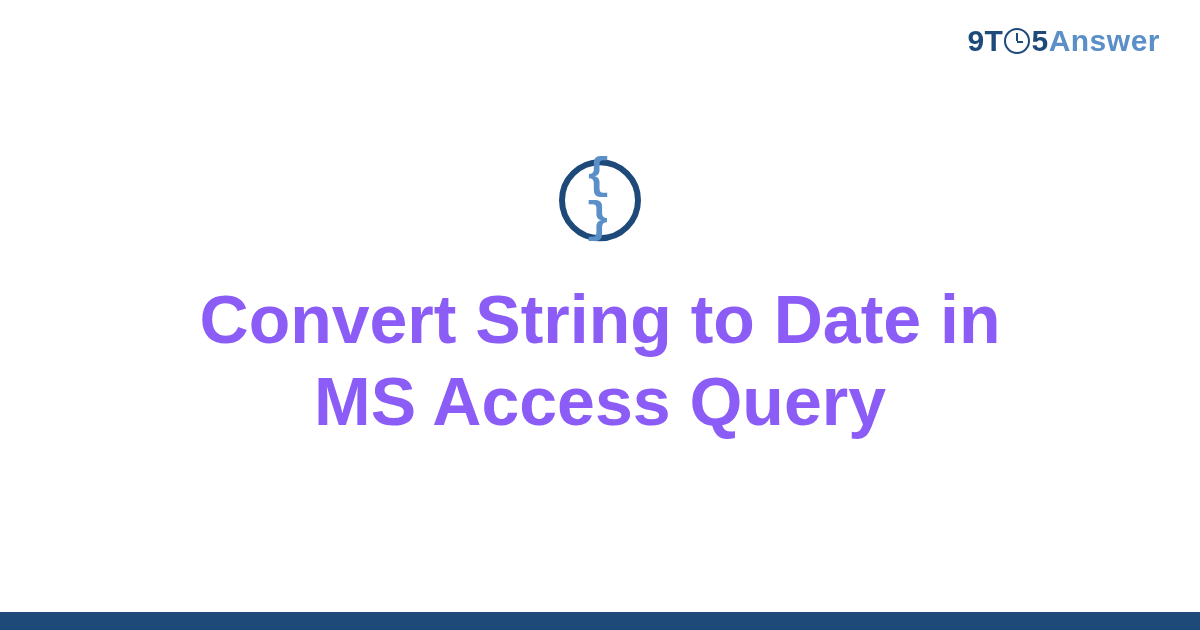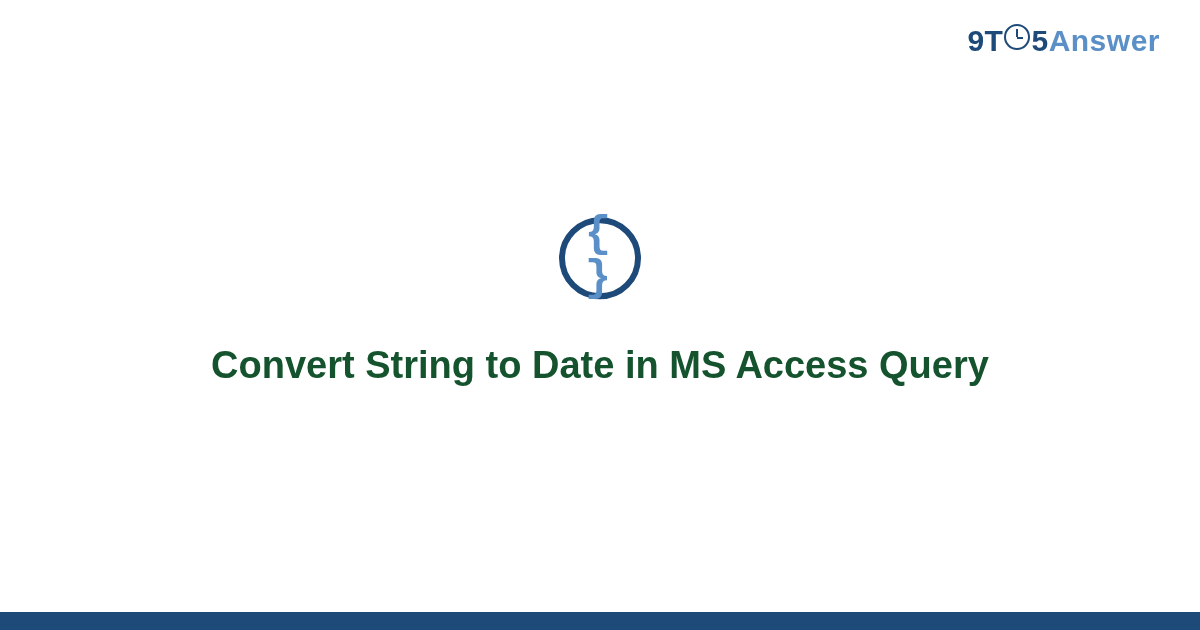--- a/index.html
+++ b/index.html
@@ -16,20 +16,21 @@
       overflow: hidden;
     }
     .header-logo {
       position: absolute;
       top: 24px;
       right: 40px;
       font-size: 30px;
       font-weight: 500;
       letter-spacing: 0.5px;
       display: flex;
+      align-items: center;
     }
     .logo-9t {
       color: #1e4a7a;
       font-weight: 600;
     }
     .logo-clock {
       display: inline-flex;
       align-items: center;
       justify-content: center;
       width: 26px;
@@ -89,26 +90,26 @@
       font-size: 44px;
       font-weight: 700;
       color: #5a8fc7;
       letter-spacing: 4px;
       font-family: 'Courier New', monospace;
       line-height: 1;
       position: relative;
       top: -2px;
     }
     .page-title {
-      font-size: 38px;
+      font-size: 68px;
       font-weight: 700;
-      color: #14532d;
+      color: #8b5cf6;
       line-height: 1.2;
       max-width: 920px;
-      margin: 6px auto;
+      margin: 0 auto;
     }
     .bottom-bar {
       position: absolute;
       bottom: 0;
       left: 0;
       width: 100%;
       height: 18px;
       background: #1e4a7a;
     }
   </style>

